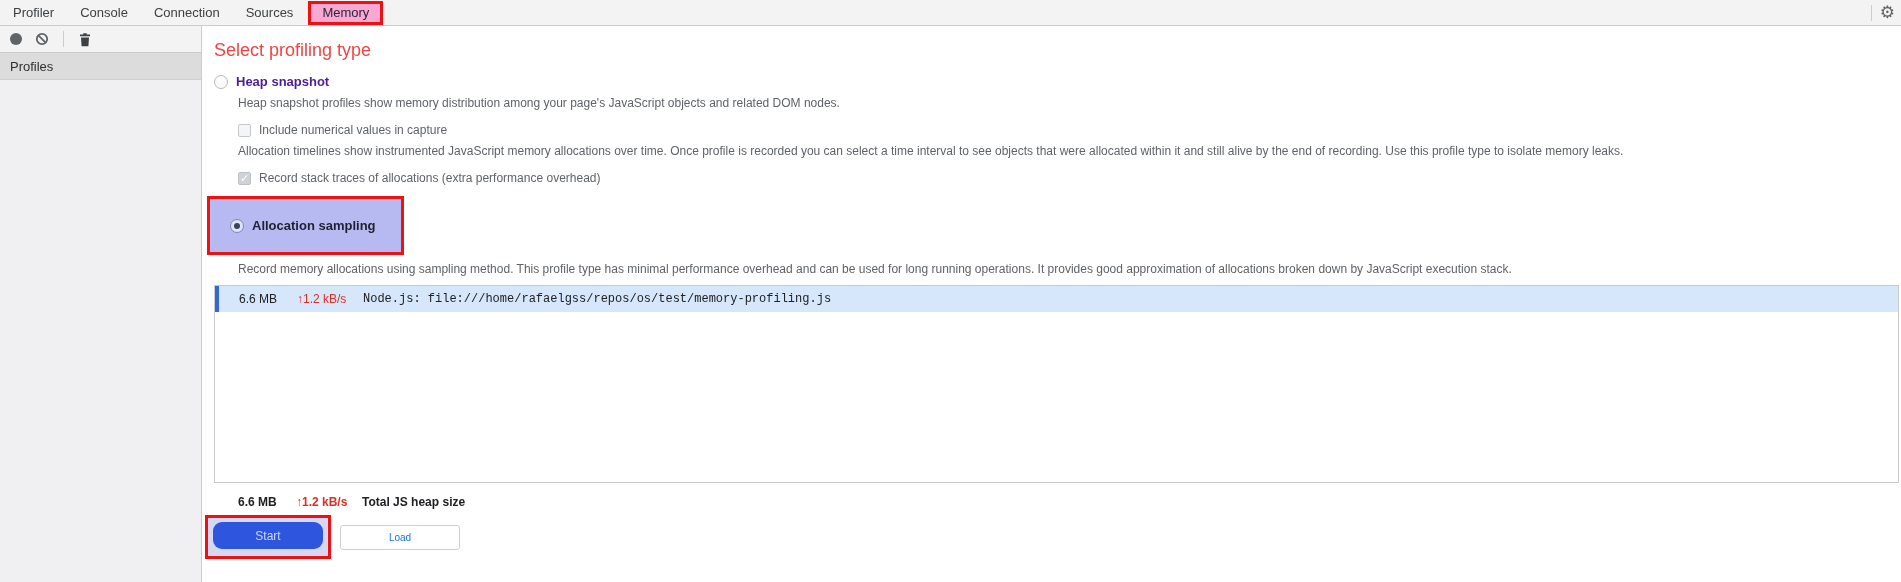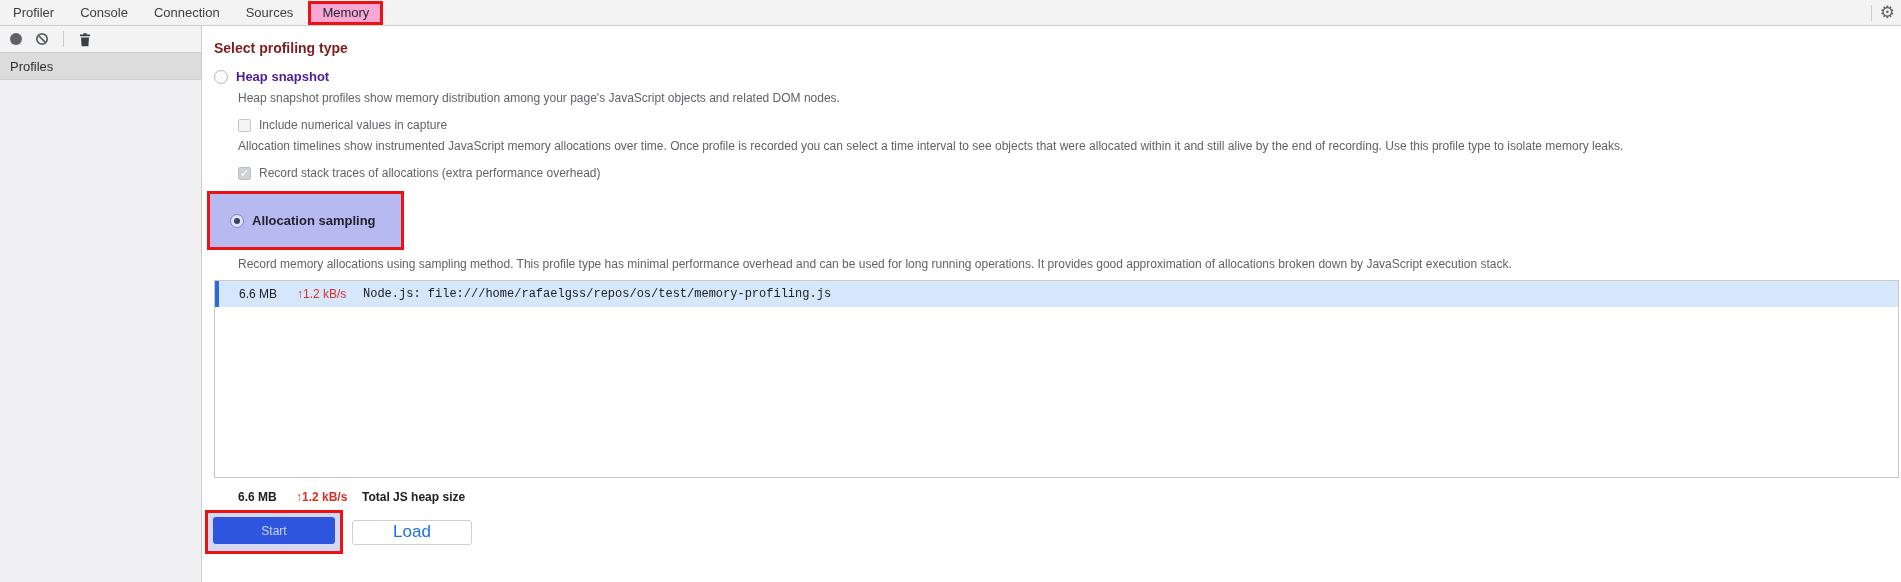--- a/index.html
+++ b/index.html
@@ -36,21 +36,21 @@
   .sidebar { width:202px; flex:0 0 202px; border-right:1px solid #ccc; display:flex; flex-direction:column; background:#f3f3f3; }
   .toolbar { height:27px; flex:0 0 27px; background:#f3f3f3; border-bottom:1px solid #ccc; display:flex; align-items:center; padding-left:10px; gap:13px; }
   .rec { width:12px; height:12px; border-radius:50%; background:#5f6368; display:inline-block; }
   .icon-svg { display:inline-block; line-height:0; }
   .tsep { width:1px; height:16px; background:#ccc; margin:0 1px; }
   .profiles-header { height:27px; flex:0 0 27px; background:#dcdcdc; border-bottom:1px solid #cfcfcf; display:flex; align-items:center; padding-left:10px; font-size:13px; color:#303030; }
   .sidebar-body { flex:1; background:#f0f0f2; }
 
   
   .main { flex:1; background:#fff; padding:14px 14px 0 12px; overflow:hidden; }
-  .h1 { font-size:14px; color:#7f1d1d; white-space:nowrap;font-weight:bold; }
+  .h1 { font-size:18px; color:#ef4444; white-space:nowrap; }
   .h1.second { margin-top:21px; }
 
   .radio-row { display:flex; align-items:center; margin-top:13px; }
   .radio { width:14px; height:14px; border-radius:50%; border:1px solid #b6babf; background:#fbfbfb; margin-right:8px; flex:0 0 14px; position:relative; }
   .radio.checked { border:1px solid #7b87c0; background:#dfe3fa; }
   .radio.checked::after { content:''; position:absolute; left:3px; top:3px; width:6px; height:6px; border-radius:50%; background:#3b4356; }
   .radio-label { font-size:13px; font-weight:600; color:#4c1d95; white-space:nowrap; }
 
   .desc { margin:7px 0 0 24px; color:#5f6368; font-size:12px; white-space:nowrap; }
 
@@ -74,22 +74,22 @@
   .vm-name { color:#202124; white-space:nowrap;font-family:Liberation Mono, monospace; }
 
   .total-row { display:flex; align-items:center; margin-top:12px; padding-left:24px; font-weight:bold; }
   .t-size { width:58px; flex:0 0 58px; color:#202124; }
   .t-rate { width:66px; flex:0 0 66px; color:#d93025; }
   .t-label { color:#202124; white-space:nowrap;text-align:center; }
 
   
   .actions { display:flex; align-items:center; margin:6px 0 0 -9px; }
   .start-ann { border:3px solid #ee1111; background:#d6d7f3; padding:4px 5px 7px 5px; display:inline-block; }
-  .btn-start { width:122px; height:27px; background:#2d55dd; color:#ccd6f6; border:none; border-radius:3px; font-size:12px; font-family:inherit; cursor:pointer; }
-  .btn-load { width:120px; height:25px; background:#fff; color:#1a73e8; border:1px solid #cfcfcf; border-radius:3px; font-size:17px; font-family:inherit; margin-left:9px; cursor:pointer; }
+  .btn-start { width:110px; height:27px; background:#2d55dd; color:#ccd6f6; border:none; border-radius:9px; font-size:12px; font-family:inherit; cursor:pointer; }
+  .btn-load { width:120px; height:25px; background:#fff; color:#1a73e8; border:1px solid #cfcfcf; border-radius:3px; font-size:10px; font-family:inherit; margin-left:9px; cursor:pointer; }
 </style>
 </head>
 <body>
 
 <div class="app">
 
   <div class="tabbar">
     <div class="tab">Profiler</div>
     <div class="tab">Console</div>
     <div class="tab">Connection</div>

